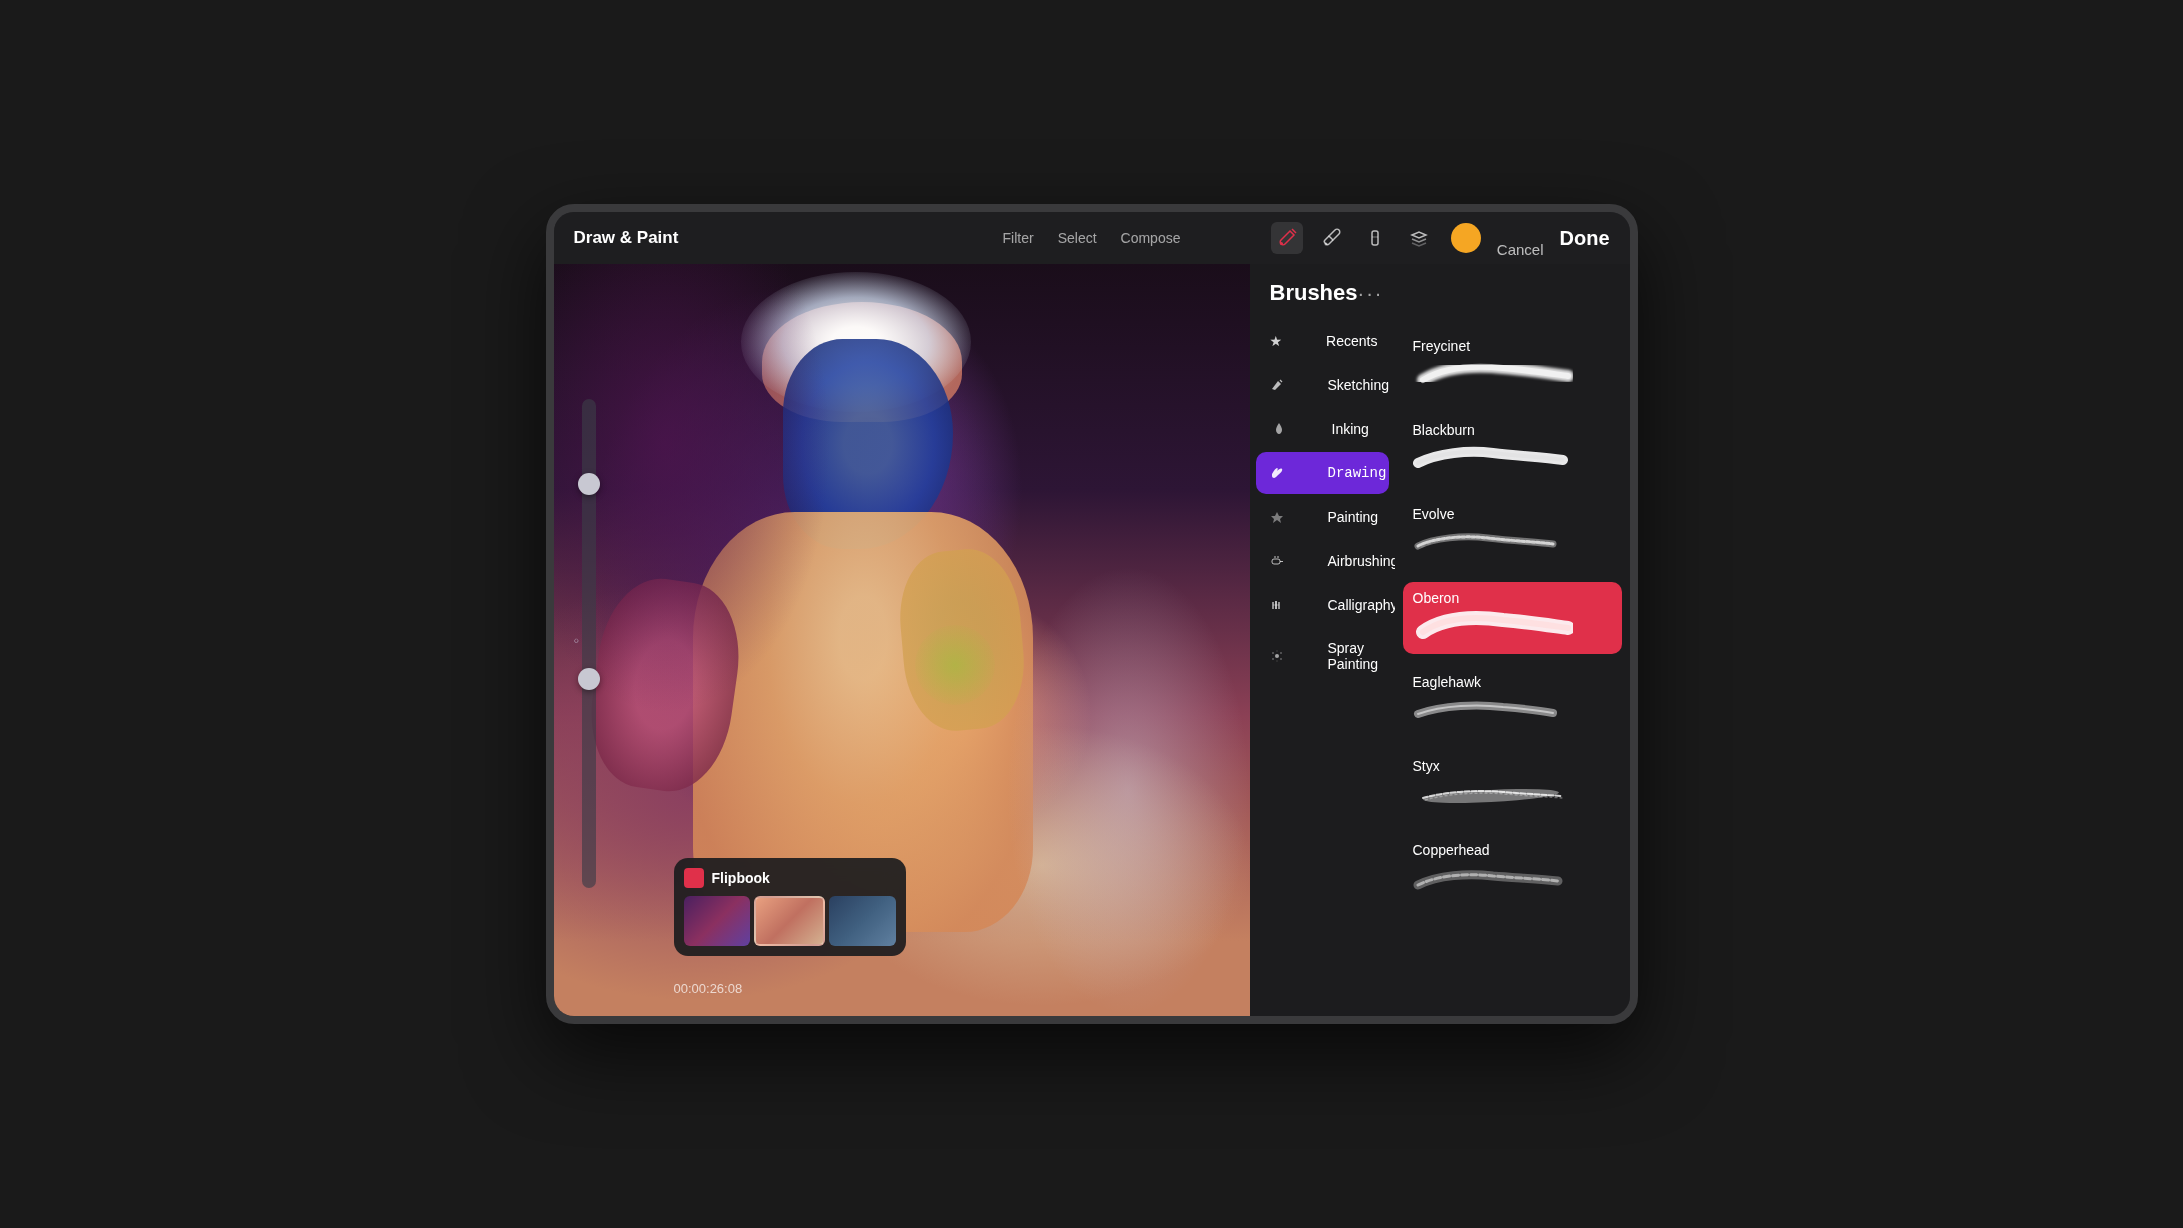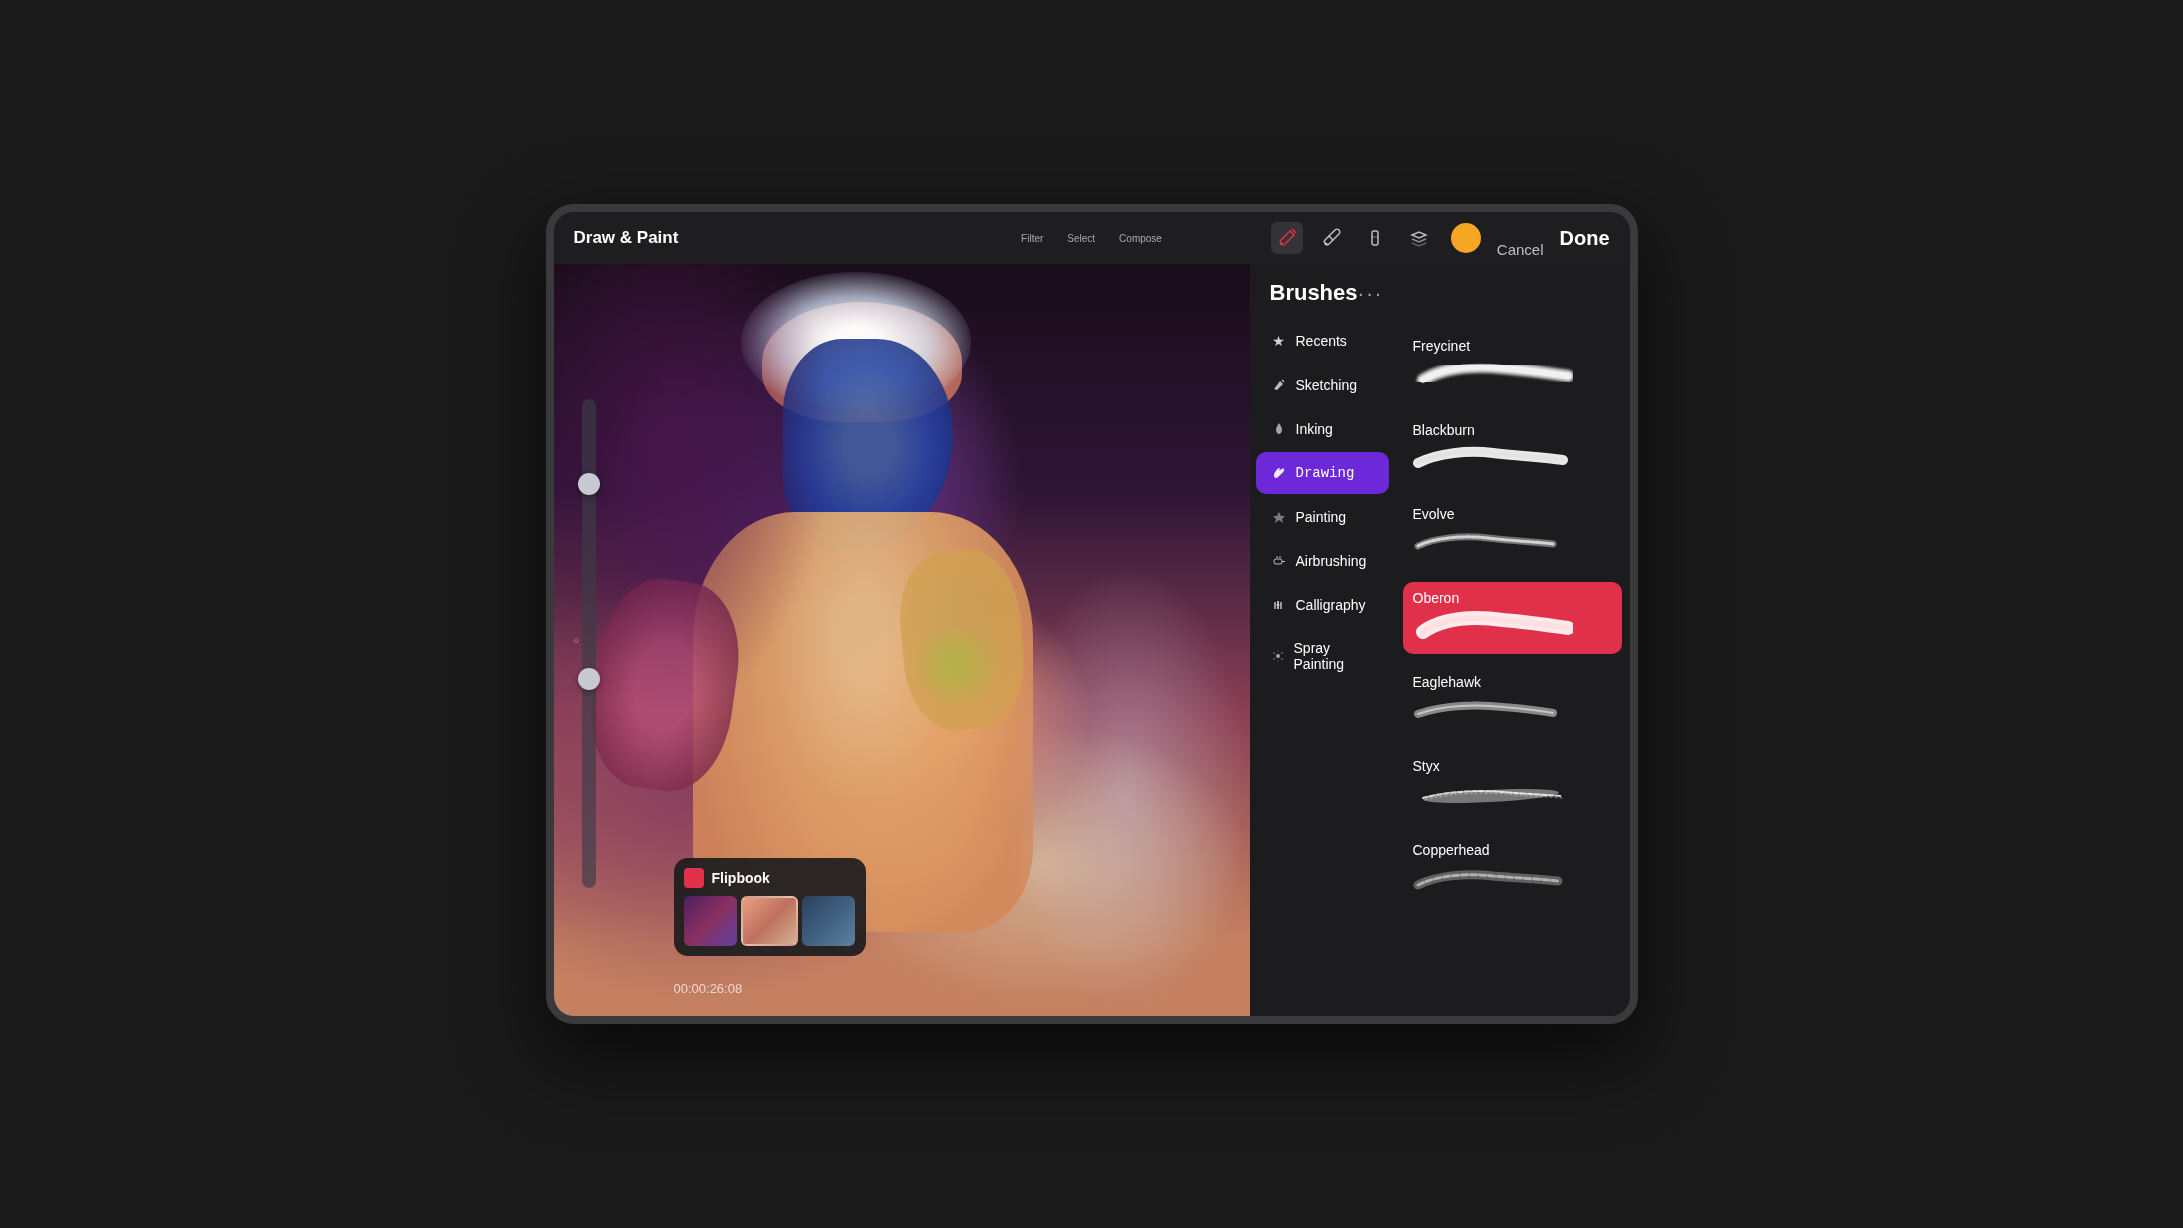--- a/index.html
+++ b/index.html
@@ -36,21 +36,21 @@
       color: #fff;
     }
     .title-bar-center {
       position: absolute;
       left: 50%;
       transform: translateX(-50%);
       display: flex;
       gap: 24px;
     }
     .title-bar-center span {
-      font-size: 10px;
+      font-size: 14px;
       color: rgba(255,255,255,0.6);
       cursor: pointer;
     }
     .title-bar-right {
       margin-left: auto;
       display: flex;
       align-items: center;
       gap: 16px;
     }
     .cancel-btn {
@@ -107,21 +107,21 @@
         radial-gradient(ellipse 200px 200px at 60% 60%, #e8a080 0%, transparent 60%),
         radial-gradient(ellipse 300px 200px at 70% 80%, #d4b090 0%, transparent 70%),
         linear-gradient(180deg, #1a0d1a 0%, #2d1535 30%, #8b4055 60%, #c48060 90%);
     }
 
     
     .flipbook-widget {
       position: absolute;
       bottom: 60px;
       left: 120px;
-      width: 192px;
+      width: 232px;
       background: rgba(28,28,30,0.92);
       border-radius: 14px;
       padding: 10px;
       backdrop-filter: blur(10px);
     }
     .flipbook-header {
       display: flex;
       align-items: center;
       gap: 8px;
       margin-bottom: 8px;
@@ -215,20 +215,21 @@
       display: flex;
       align-items: center;
       justify-content: center;
       color: rgba(255,255,255,0.8);
       font-size: 14px;
     }
     .category-label {
       color: #fff;
       font-size: 14px;
       font-weight: 500;
+      margin-left: 36px;
     }
     .brush-list {
       flex: 1;
       overflow-y: auto;
       padding: 4px 8px;
     }
     .brush-list::-webkit-scrollbar { display: none; }
     .brush-item {
       display: flex;
       align-items: center;

